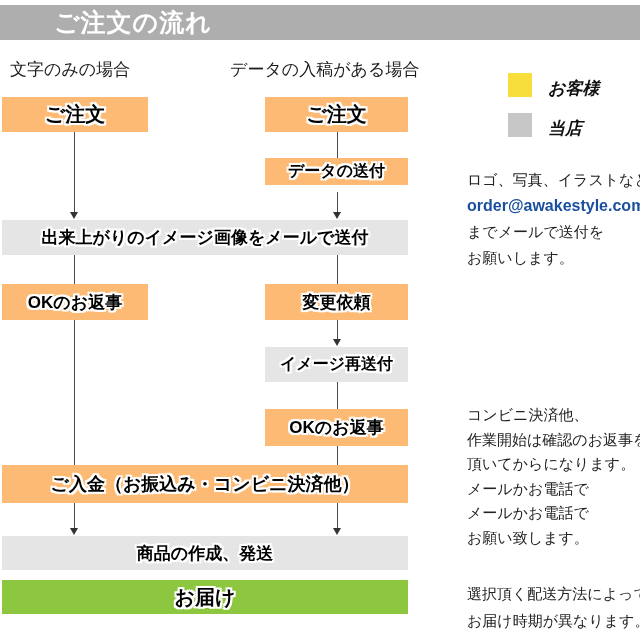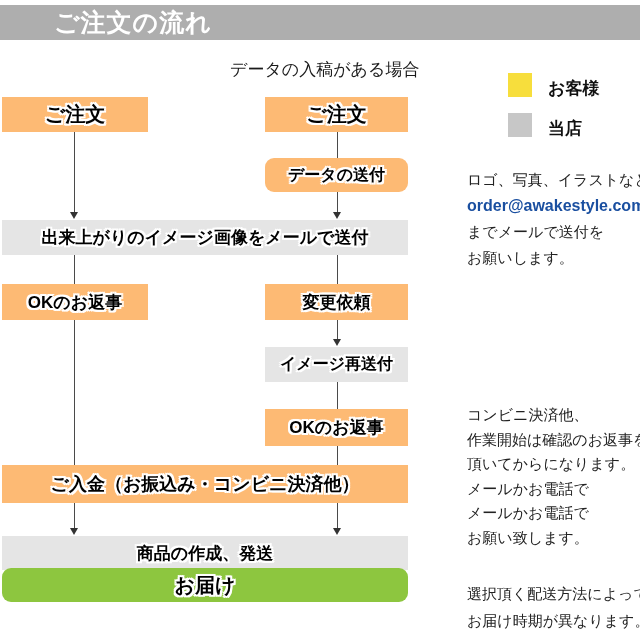--- a/index.html
+++ b/index.html
@@ -22,39 +22,40 @@
   .graybx{background:#e5e5e5;}
   .greenbx{background:#8dc63f;}
 
   
   .vline{position:absolute;width:1px;background:#4a4a4a;}
   .arrow-down{position:absolute;width:0;height:0;border-left:4px solid transparent;
               border-right:4px solid transparent;border-top:7px solid #333;}
 
   
   .swatch{position:absolute;width:24px;height:24px;}
-  .legend-label{position:absolute;font-size:17px;font-weight:bold;color:#111;white-space:nowrap;}
+  .legend-label{position:absolute;font-size:17px;font-weight:bold;color:#111;white-space:nowrap;font-style:italic;}
 
   
   .note{position:absolute;left:467px;width:172px;font-size:15px;color:#222;}
   .note div{white-space:nowrap;}
   #note1{top:167px;line-height:26px;}
   #note2{top:403px;line-height:24.5px;}
   #note3{top:580px;line-height:27px;}
   .email{font-size:16px;font-weight:bold;color:#1a4fa0;}
 </style>
 </head>
 <body>
 
 <div id="stage">
 
   <div class="header-bar">
     <div class="header-title">ご注文の流れ</div>
   </div>
 
+  <div class="col-header" style="left:10px;top:58px;">文字のみの場合</div>
   <div class="col-header" style="left:230px;top:58px;">データの入稿がある場合</div>
 
   <div class="vline" style="left:74px;top:132px;height:81px;"></div>
   <div class="arrow-down" style="left:70px;top:212px;"></div>
 
   <div class="vline" style="left:337px;top:132px;height:26px;"></div>
 
   <div class="vline" style="left:337px;top:192px;height:21px;"></div>
   <div class="arrow-down" style="left:333px;top:212px;"></div>
 
@@ -69,29 +70,29 @@
   <div class="vline" style="left:74px;top:320px;height:145px;"></div>
   <div class="vline" style="left:337px;top:446px;height:19px;"></div>
 
   <div class="vline" style="left:74px;top:503px;height:26px;"></div>
   <div class="arrow-down" style="left:70px;top:528px;"></div>
   <div class="vline" style="left:337px;top:503px;height:26px;"></div>
   <div class="arrow-down" style="left:333px;top:528px;"></div>
 
   <div class="box yellow" style="left:2px;top:97px;width:146px;height:35px;font-size:20px;">ご注文</div>
   <div class="box yellow" style="left:265px;top:97px;width:143px;height:35px;font-size:20px;">ご注文</div>
-  <div class="box yellow" style="left:265px;top:158px;width:143px;height:34px;font-size:16px;border-radius:9px;">データの送付</div>
+  <div class="box yellow" style="left:265px;top:158px;width:143px;height:27px;font-size:16px;">データの送付</div>
   <div class="box graybx" style="left:2px;top:220px;width:406px;height:35px;font-size:17px;">出来上がりのイメージ画像をメールで送付</div>
   <div class="box yellow" style="left:2px;top:284px;width:146px;height:36px;font-size:17px;">OKのお返事</div>
   <div class="box graybx" style="left:265px;top:347px;width:143px;height:35px;font-size:16px;">イメージ再送付</div>
   <div class="box yellow" style="left:265px;top:284px;width:143px;height:36px;font-size:17px;">変更依頼</div>
   <div class="box yellow" style="left:265px;top:409px;width:143px;height:37px;font-size:17px;">OKのお返事</div>
   <div class="box yellow" style="left:2px;top:465px;width:406px;height:38px;font-size:18px;">ご入金（お振込み・コンビニ決済他）</div>
   <div class="box graybx" style="left:2px;top:536px;width:406px;height:34px;font-size:17px;">商品の作成、発送</div>
-  <div class="box greenbx" style="left:2px;top:568px;width:406px;height:34px;font-size:20px;border-radius:9px;">お届け</div>
+  <div class="box greenbx" style="left:2px;top:580px;width:406px;height:34px;font-size:20px;">お届け</div>
 
   <div class="swatch" style="left:508px;top:73px;background:#f7de3c;"></div>
   <div class="legend-label" style="left:548px;top:77px;">お客様</div>
   <div class="swatch" style="left:508px;top:113px;background:#c7c7c7;"></div>
   <div class="legend-label" style="left:548px;top:117px;text-align:right;">当店</div>
 
   <div class="note" id="note1">
     <div>ロゴ、写真、イラストなど</div>
     <div class="email">order@awakestyle.com</div>
     <div>までメールで送付を</div>

